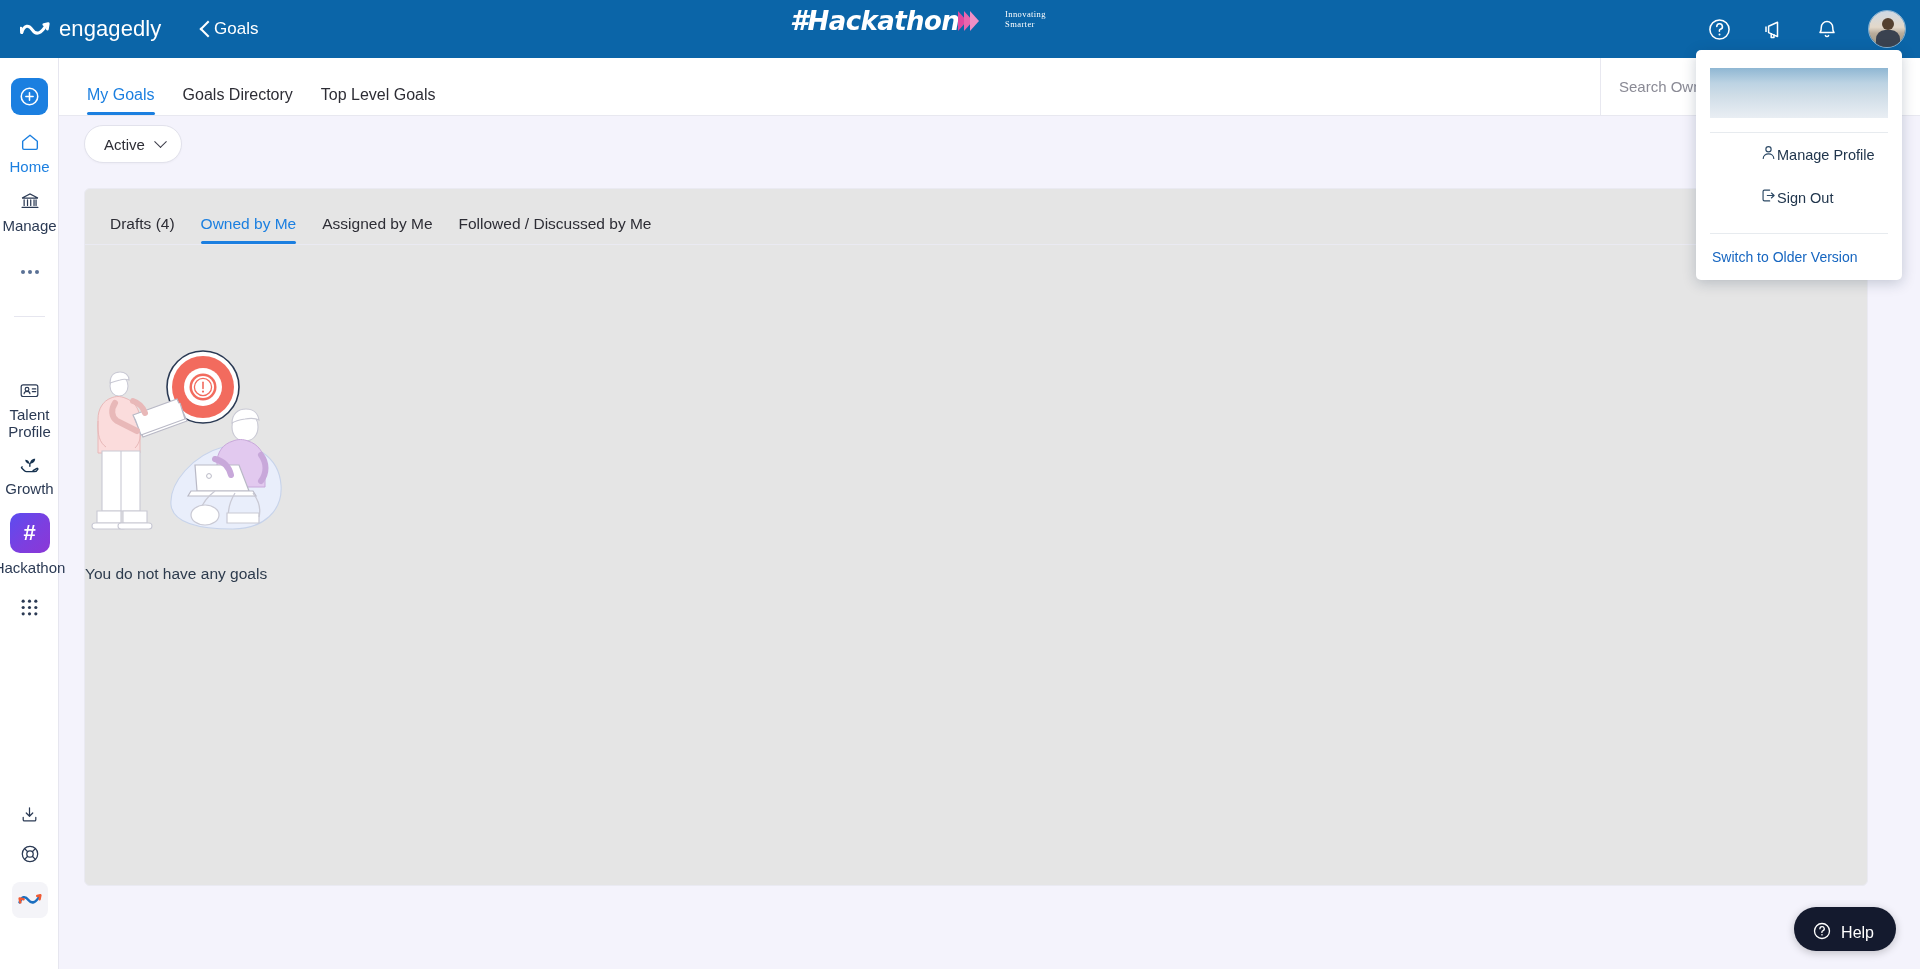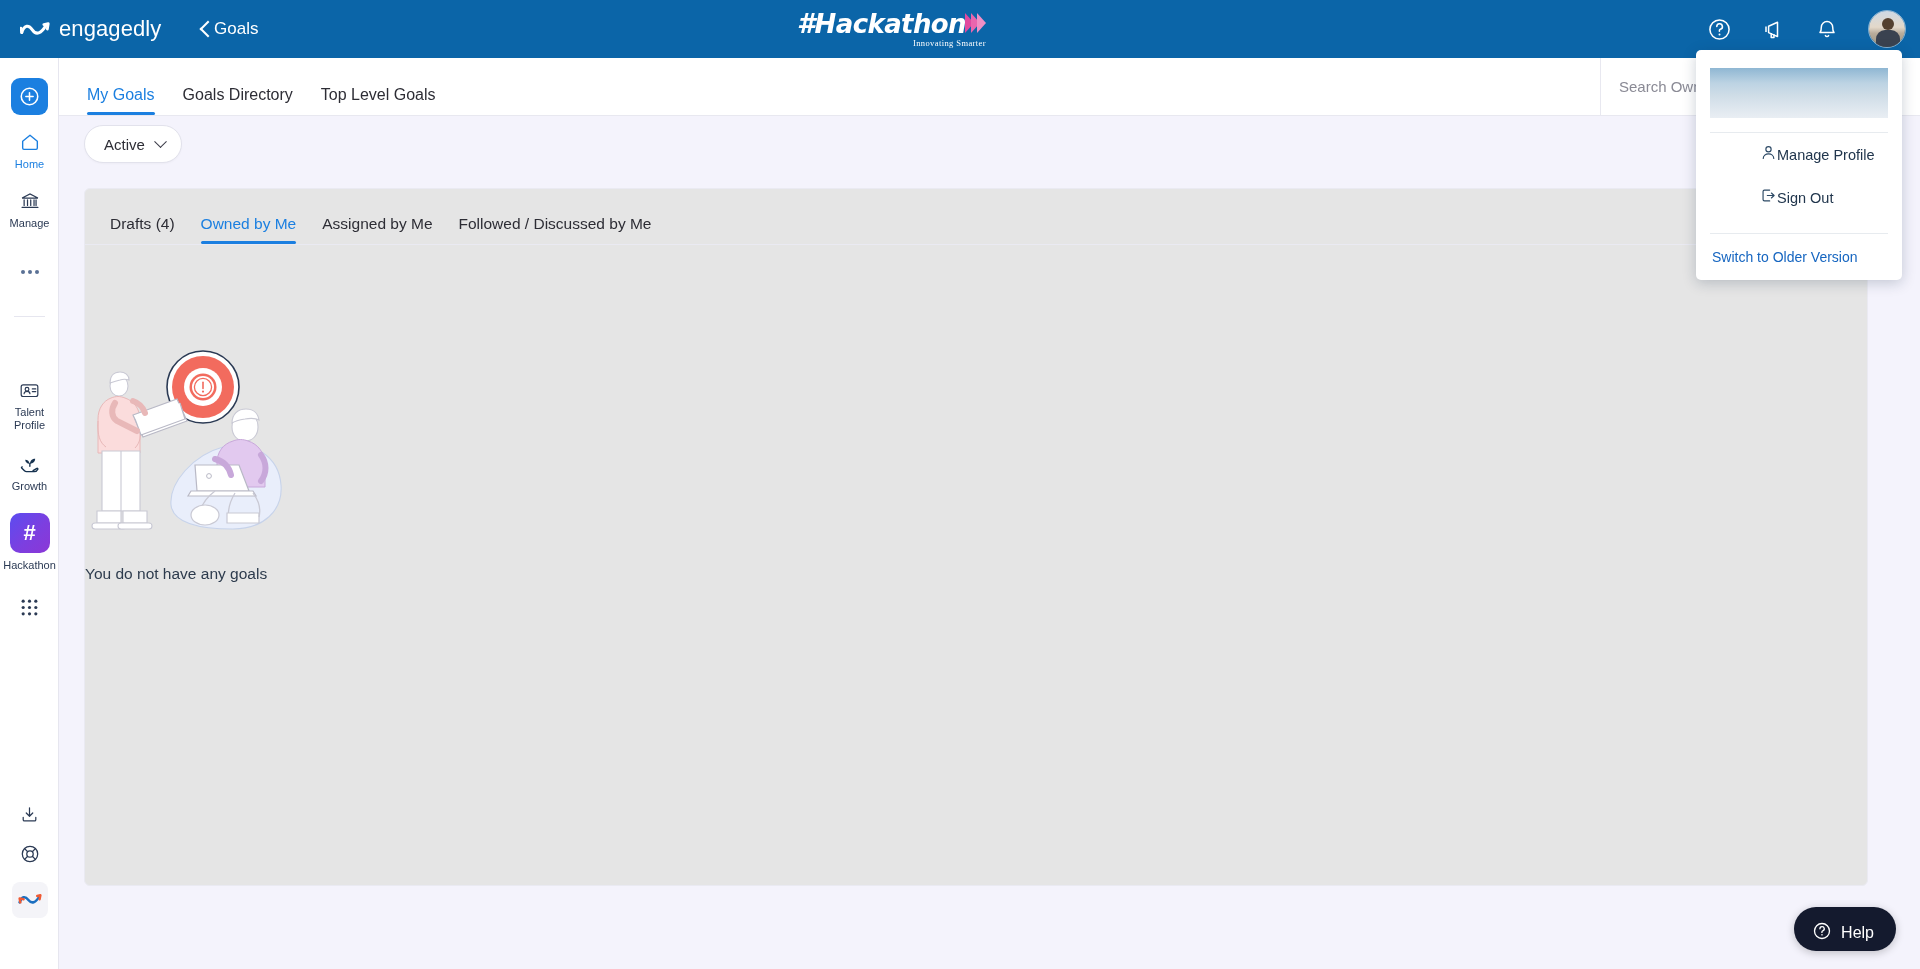--- a/index.html
+++ b/index.html
@@ -20,23 +20,23 @@
   }
   .brand { display: flex; align-items: center; gap: 9px; margin-left: 20px; width: 160px; }
   .brand-mark { width: 30px; height: 22px; }
   .brand-text { color: #fff; font-size: 22px; letter-spacing: .1px; }
 
   .backnav { display: flex; align-items: center; gap: 0; margin-left: 22px; cursor: pointer; }
   .backnav .chev { width: 12px; height: 12px; border-left: 2.4px solid #fff; border-bottom: 2.4px solid #fff; transform: rotate(45deg); }
   .backnav .lbl { color: #fff; font-size: 17px; }
 
   .hack-logo {
-    position: absolute; left: 786px; top: 8px;
+    position: absolute; left: 818px; top: 8px;
     width: 200px; height: 42px;
-    display: flex; flex-direction: column; align-items: flex-end; justify-content: center;
+    display: flex; flex-direction: row; align-items: flex-start; justify-content: center;
   }
   .hack-row { display: flex; align-items: center; }
   .hack-word {
     font-family: "DejaVu Sans", sans-serif;
     font-weight: bold; font-style: italic;
     font-size: 26px; color: #ffffff; letter-spacing: -0.6px;
     line-height: 1;
   }
   .hack-chevs { display: flex; margin-left: 2px; margin-bottom: 1px; }
   .hack-chevs span {
@@ -106,21 +106,21 @@
     width: 37px; height: 37px; border-radius: 9px;
     background: #1b7fe0; display: flex; align-items: center; justify-content: center;
     cursor: pointer;
   }
   .sb-item {
     position: absolute; left: 0; width: 59px;
     display: flex; flex-direction: column; align-items: center;
     cursor: pointer;
   }
   .sb-ico { height: 24px; display: flex; align-items: center; justify-content: center; }
-  .sb-lbl { font-size: 11px; color: #2b3a54; margin-top: 4px; text-align: center; line-height: 1.15; }
+  .sb-lbl { font-size: 15px; color: #2b3a54; margin-top: 4px; text-align: center; line-height: 1.15; }
   .sb-lbl.act { color: #1b7fe0; }
   .sb-dots { display: flex; gap: 3px; }
   .sb-dots i { width: 4px; height: 4px; border-radius: 50%; background: #5a7195; display: block; }
   .sb-div { position: absolute; left: 14px; width: 31px; height: 1px; background: #e6e6ef; }
   .hack-tile {
     width: 40px; height: 40px; border-radius: 10px;
     background: linear-gradient(135deg, #5b4cf0 0%, #7c3fe0 55%, #8b37d6 100%);
     display: flex; align-items: center; justify-content: center;
     color: #fff; font-size: 22px; font-weight: bold;
   }

